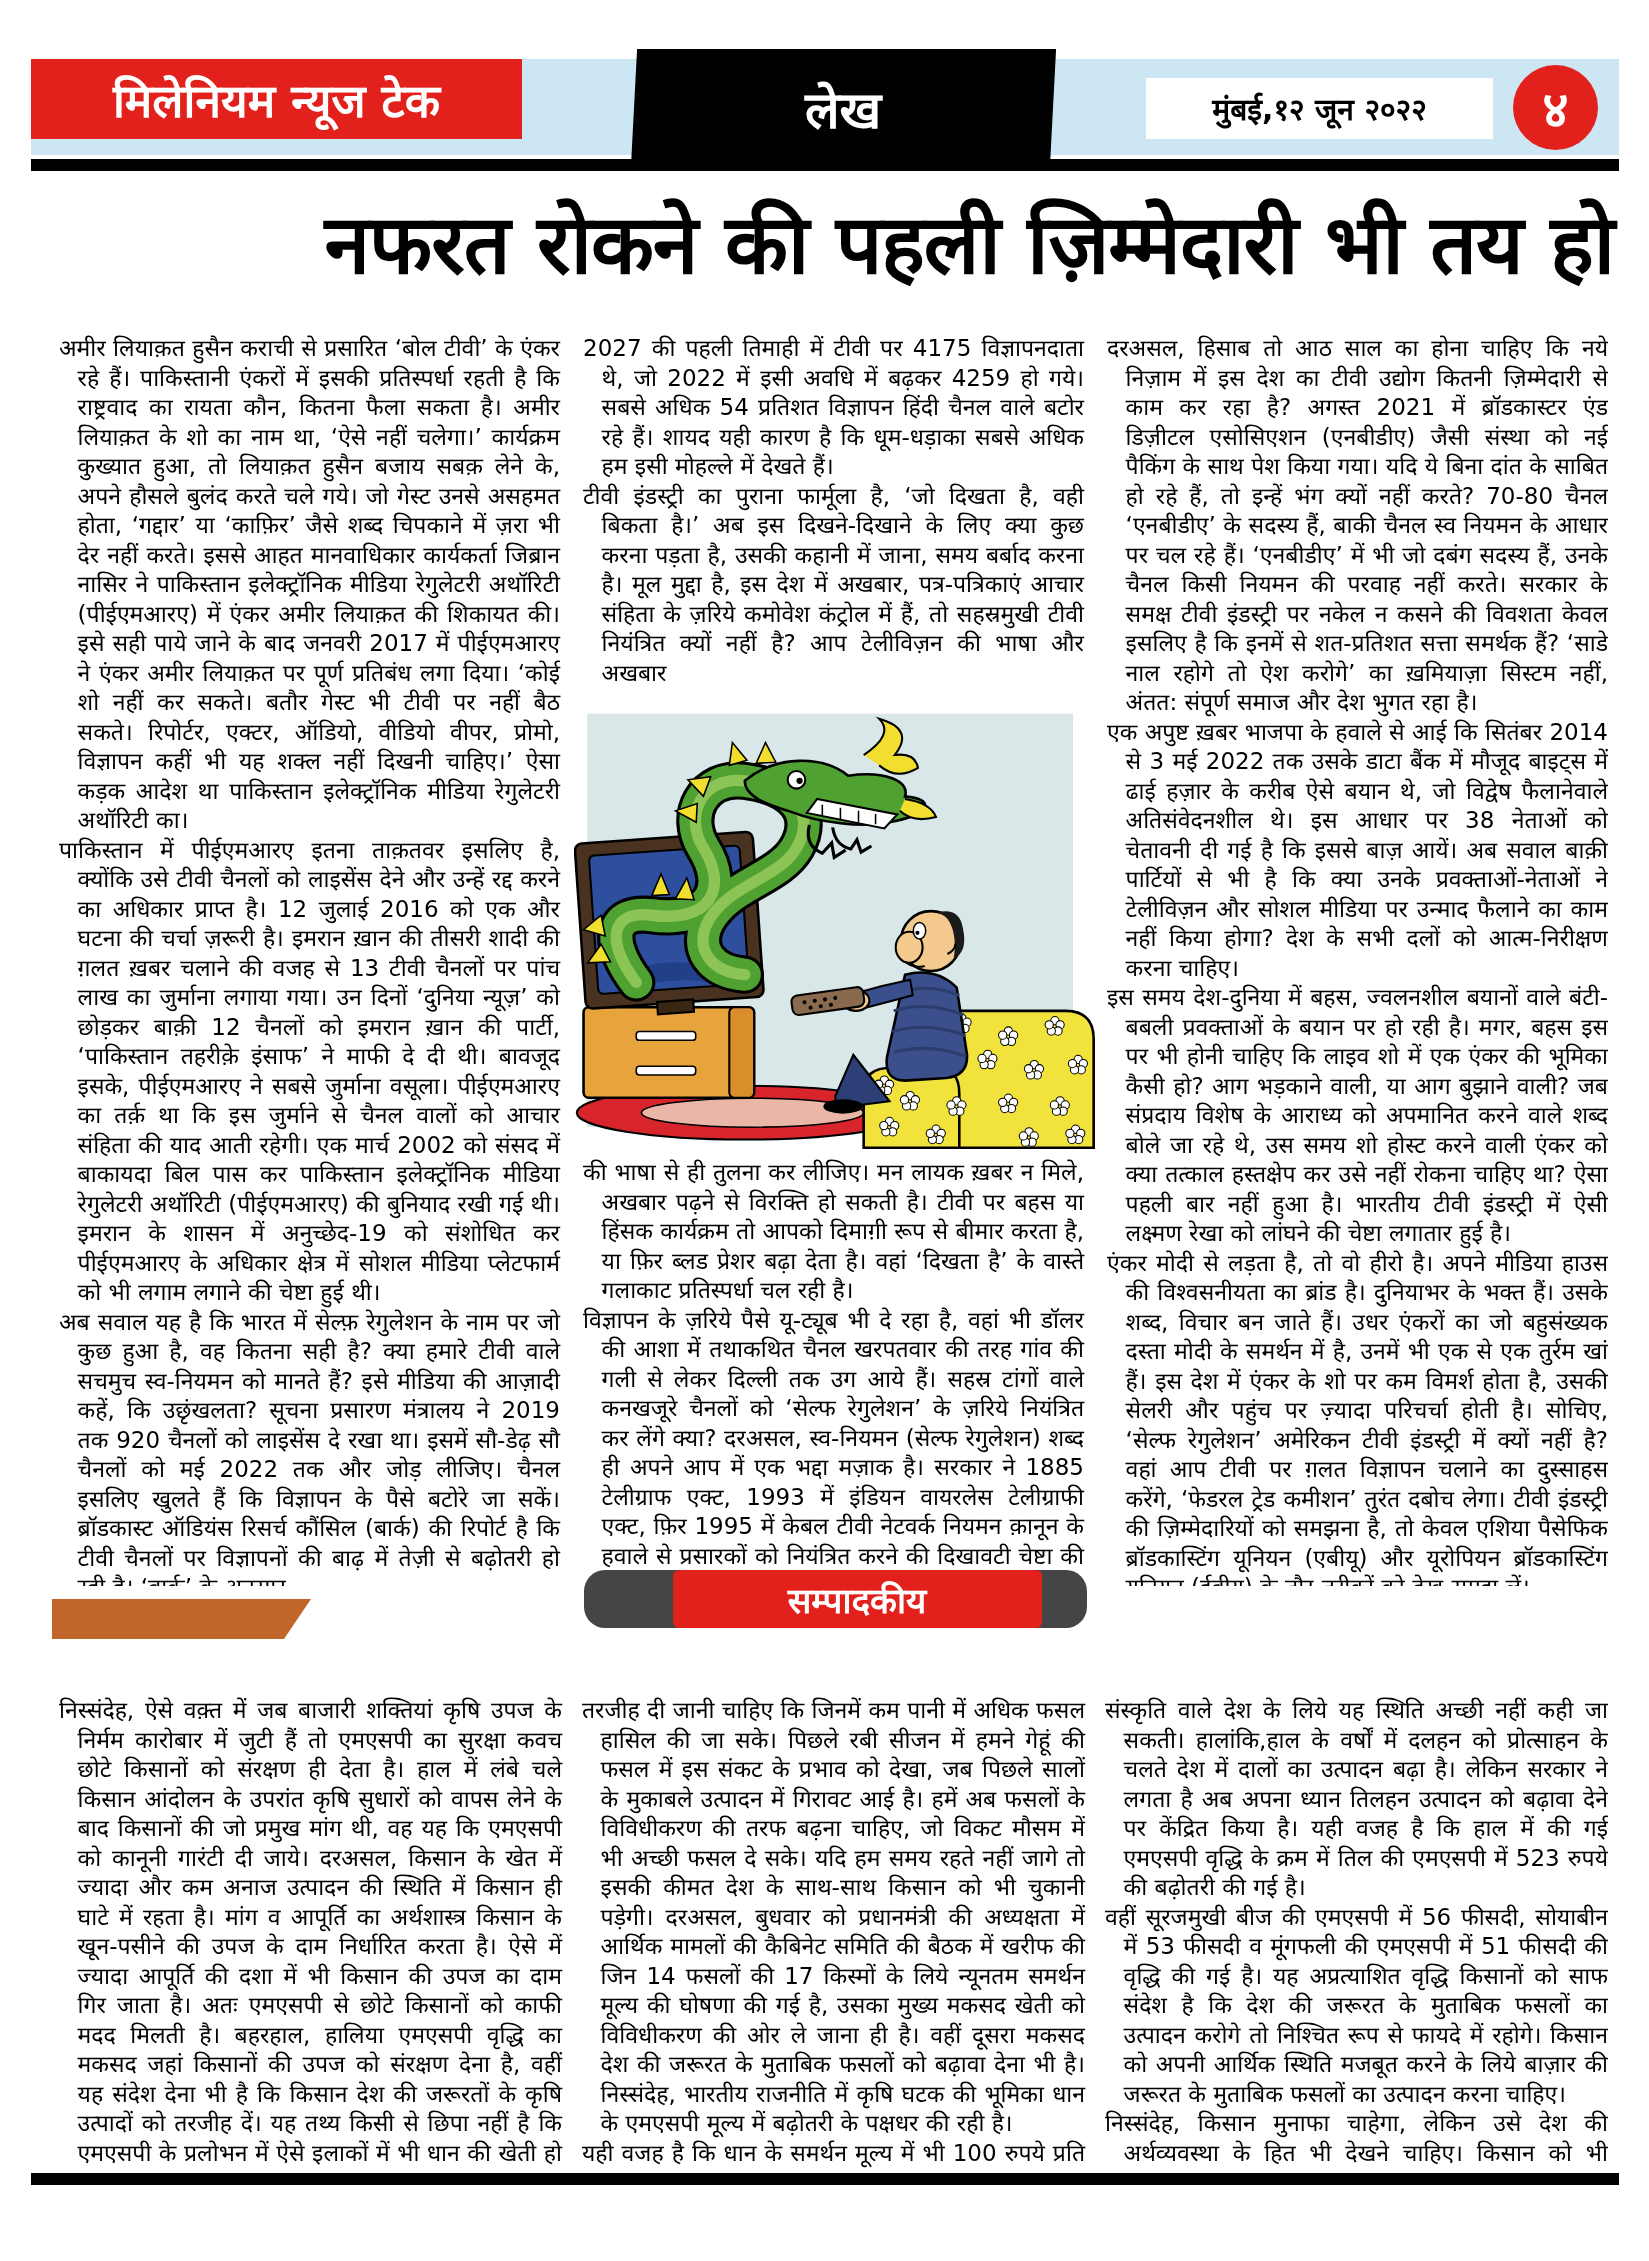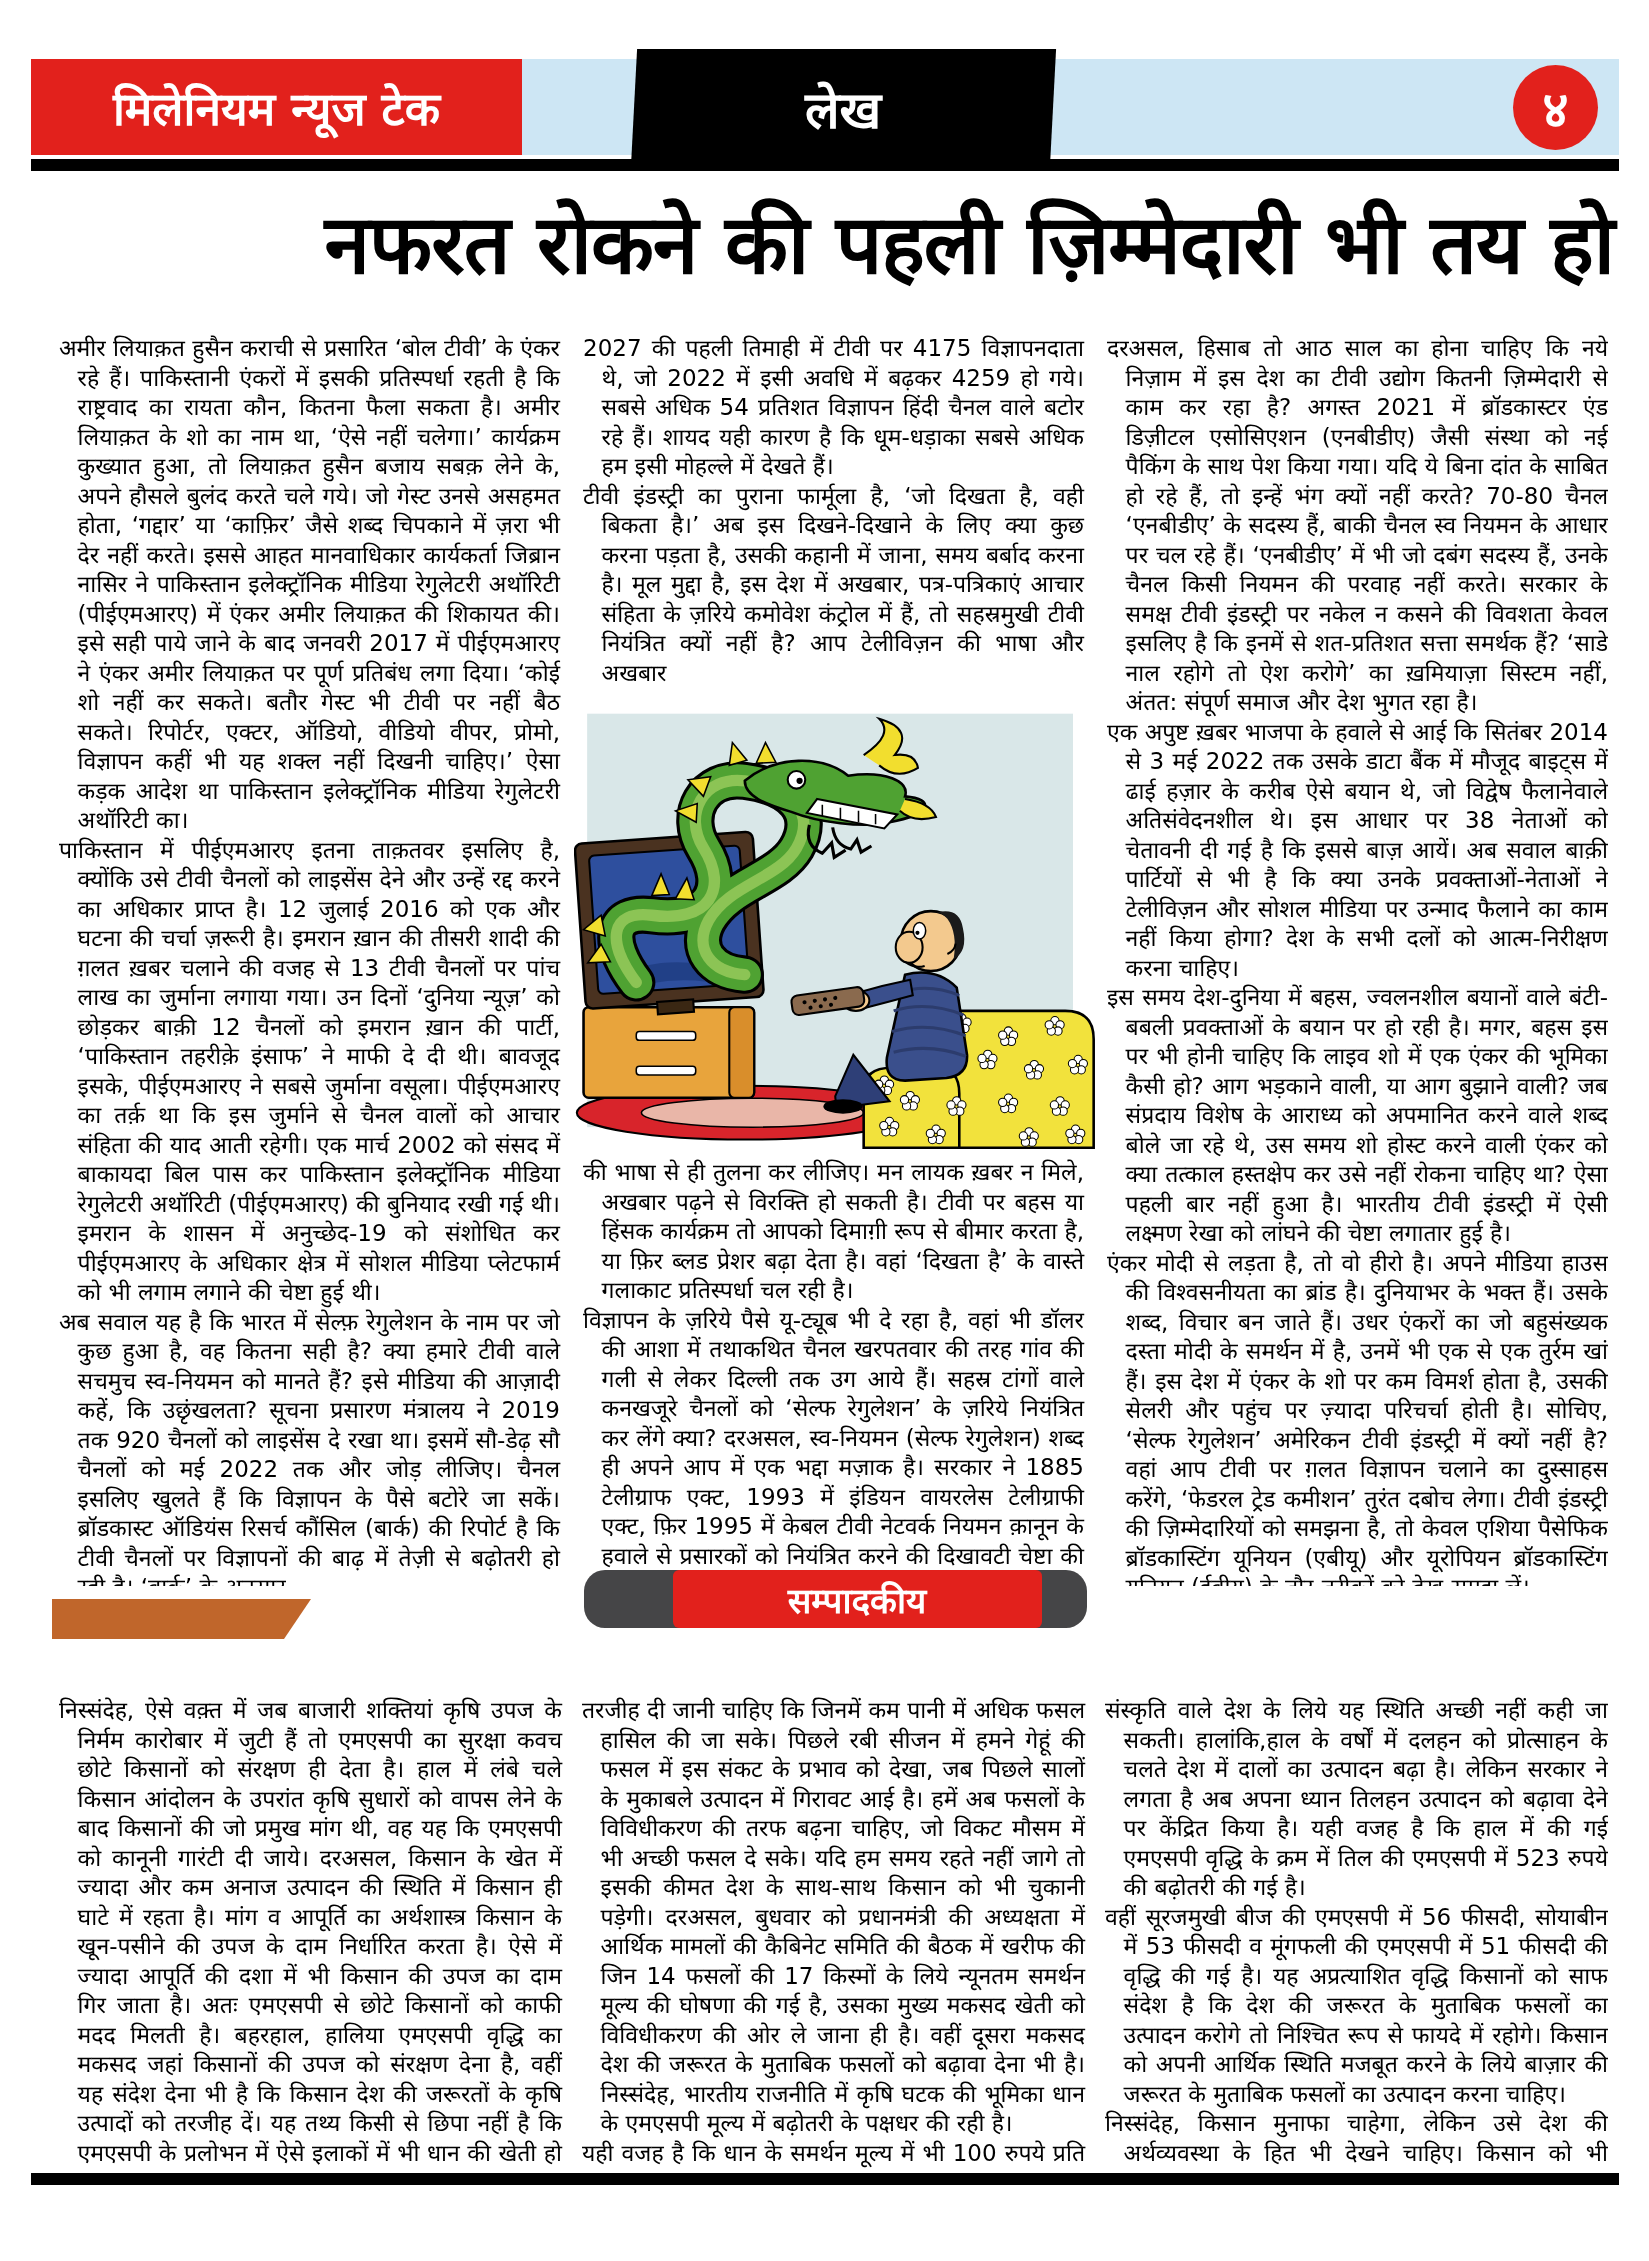--- a/index.html
+++ b/index.html
@@ -1,21 +1,21 @@
 <!DOCTYPE html>
 <html style="font-size:8.3px"><head>
 <meta charset="utf-8">
 <style>
   html,body{margin:0;padding:0;background:#ffffff;}
   .page{position:relative;width:1650px;height:2261px;background:#ffffff;overflow:hidden;
         font-family:"DejaVu Sans","Liberation Sans",sans-serif;color:#000;}
 
   
   .band{position:absolute;left:31px;top:59px;width:1588px;height:96px;background:#cde6f4;}
-  .logo-box{position:absolute;left:31px;top:59px;width:491px;height:96px;background:#e2211c;
+  .logo-box{position:absolute;left:31px;top:59px;width:491px;height:80px;background:#e2211c;
             display:flex;align-items:center;justify-content:center;}
   .logo-box span{color:#fff;font-weight:bold;font-size:46px;white-space:nowrap;}
   .section-flag{position:absolute;left:634px;top:49px;width:419px;height:118px;background:#000;
                 transform:skewX(-3deg);display:flex;align-items:center;justify-content:center;}
   .section-flag span{color:#fff;font-weight:bold;font-size:51px;transform:skewX(3deg);}
   .date-box{position:absolute;left:1146px;top:78px;width:347px;height:61px;background:#fff;
             display:flex;align-items:center;justify-content:center;}
   .date-box span{font-weight:bold;font-size:30px;white-space:nowrap;}
   .page-circle{position:absolute;left:1513px;top:65px;width:85px;height:85px;border-radius:50%;
                background:#e2211c;display:flex;align-items:center;justify-content:center;}
@@ -51,20 +51,23 @@
 <body>
 
 <div class="page">
 
   <div class="band"></div>
   <div class="logo-box">
     <span>मिलेनियम न्यूज टेक</span>
   </div>
   <div class="section-flag">
     <span>लेख</span>
+  </div>
+  <div class="date-box">
+    <span>मुंबई,१२ जून २०२२</span>
   </div>
   <div class="page-circle">
     <span>४</span>
   </div>
   <div class="top-rule"></div>
 
   <h1 class="headline">नफरत रोकने की पहली ज़िम्मेदारी भी तय हो</h1>
 
   <div class="cols top-article">
     <div class="col">

